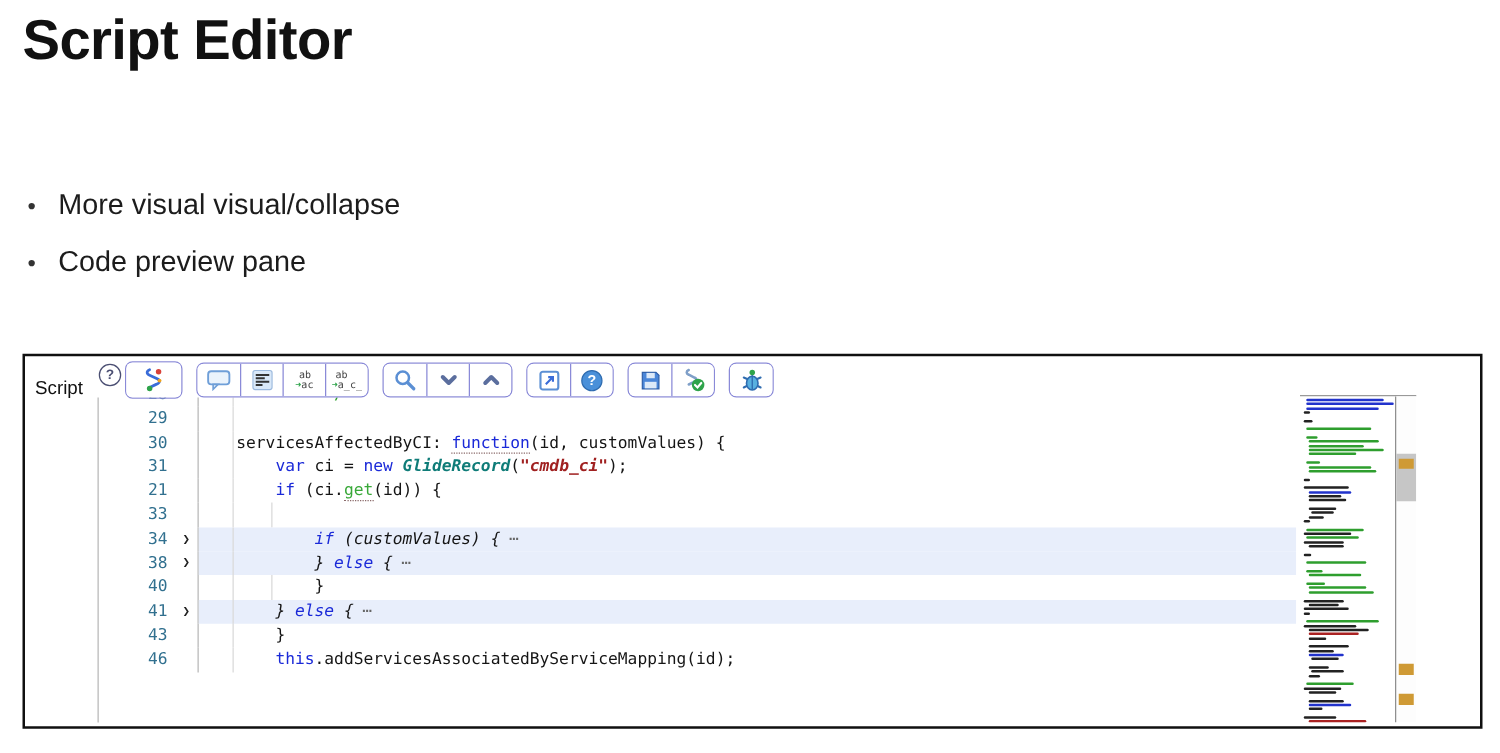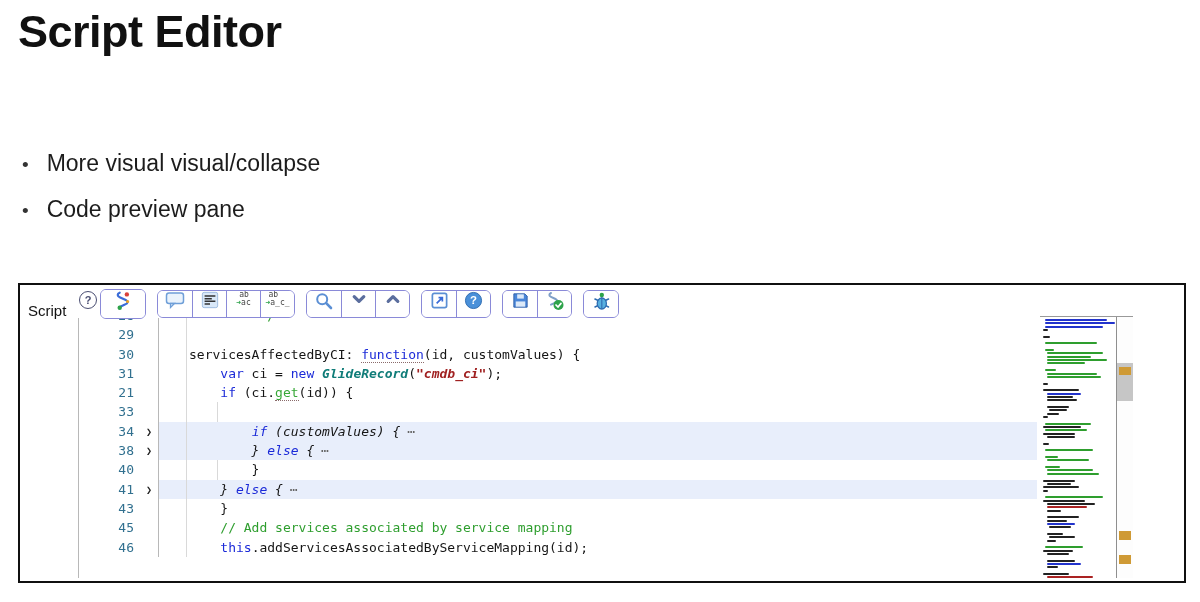--- a/index.html
+++ b/index.html
@@ -14,21 +14,21 @@
 
   
   .panel { position:absolute; left:18px; top:283px; width:1168px; height:300px; border:2px solid #101010; background:#fff; }
   .script-label { position:absolute; left:8px; top:17px; font-size:15px; color:#111; }
   .ctx-help { position:absolute; left:59px; top:6px; width:18px; height:18px; border:1.6px solid #4a4e72; border-radius:50%;
               color:#4a4e72; font-size:11px; font-weight:bold; display:flex; align-items:center; justify-content:center; background:#fff; z-index:5; }
 
   
   .toolbar { position:absolute; left:80px; top:4px; display:flex; align-items:center; gap:11px; z-index:4; }
   .tb-group { display:flex; border:1.4px solid var(--tb); border-radius:6px; background:#fff; overflow:hidden; }
-  .tb-btn { width:34px; height:26px; display:flex; justify-content:center; background:#fff; border:none; cursor:pointer; }
+  .tb-btn { width:34px; height:26px; display:flex; align-items:center; justify-content:center; background:#fff; border:none; cursor:pointer; }
   .tb-group .tb-btn + .tb-btn { border-left:1px solid var(--tb); }
   .tb-group.toggle .tb-btn { width:44px; height:28px; }
   .tb-btn svg { display:block; }
   .rep { display:flex; flex-direction:column; align-items:flex-start; line-height:8px; font-family:"DejaVu Sans Mono",monospace; }
   .rep .t { font-size:8px; color:#444; padding-left:3px; }
   .rep .b { font-size:8px; color:#444; }
   .rep .ga { color:#2ea34a; font-weight:bold; }
 
   
   .editor { position:absolute; left:58px; top:33px; width:959px; height:260px; overflow:hidden;
@@ -207,21 +207,20 @@
         <div class="code-row"><div class="gutter"><span class="ln">29</span><span class="fold"></span></div><div class="row-body"></div></div>
         <div class="code-row"><div class="gutter"><span class="ln">30</span><span class="fold"></span></div><div class="row-body"><span class="tok-p">servicesAffectedByCI: </span><span class="tok-k tok-u">function</span><span class="tok-p">(id, customValues) {</span></div></div>
         <div class="code-row"><div class="gutter"><span class="ln">31</span><span class="fold"></span></div><div class="row-body"><span class="tok-p">    </span><span class="tok-k">var</span><span class="tok-p"> ci = </span><span class="tok-k">new</span><span class="tok-p"> </span><span class="tok-c">GlideRecord</span><span class="tok-p">(</span><span class="tok-s">"cmdb_ci"</span><span class="tok-p">);</span></div></div>
         <div class="code-row"><div class="gutter"><span class="ln">21</span><span class="fold"></span></div><div class="row-body"><span class="tok-p">    </span><span class="tok-k">if</span><span class="tok-p"> (ci.</span><span class="tok-g tok-u">get</span><span class="tok-p">(id)) {</span></div></div>
         <div class="code-row"><div class="gutter"><span class="ln">33</span><span class="fold"></span></div><div class="row-body g4"></div></div>
         <div class="code-row"><div class="gutter"><span class="ln">34</span><span class="fold">❯</span></div><div class="row-body hl"><span class="tok-p">        </span><span class="tok-k">if</span><span class="tok-p"> (customValues) {</span><span class="tok-e"> ⋯</span></div></div>
         <div class="code-row"><div class="gutter"><span class="ln">38</span><span class="fold">❯</span></div><div class="row-body hl"><span class="tok-p">        } </span><span class="tok-k">else</span><span class="tok-p"> {</span><span class="tok-e"> ⋯</span></div></div>
         <div class="code-row"><div class="gutter"><span class="ln">40</span><span class="fold"></span></div><div class="row-body g4"><span class="tok-p">        }</span></div></div>
         <div class="code-row"><div class="gutter"><span class="ln">41</span><span class="fold">❯</span></div><div class="row-body hl"><span class="tok-p">    } </span><span class="tok-k">else</span><span class="tok-p"> {</span><span class="tok-e"> ⋯</span></div></div>
         <div class="code-row"><div class="gutter"><span class="ln">43</span><span class="fold"></span></div><div class="row-body"><span class="tok-p">    }</span></div></div>
-        <div class="code-row"><div class="gutter"><span class="ln">45</span><span class="fold"></span></div><div class="row-body"><span class="tok-p">    </span><span class="tok-m">// Add services associated by service mapping</span></div></div>
         <div class="code-row"><div class="gutter"><span class="ln">46</span><span class="fold"></span></div><div class="row-body"><span class="tok-p">    </span><span class="tok-k">this</span><span class="tok-p">.addServicesAssociatedByServiceMapping(id);</span></div></div>
       </div>
   </div>
 
   <div class="minimap">
     <div class="mm-content">
         <div class="mm-line" style="margin-left: 5px; width: 62px; background: rgb(34, 51, 204);"></div>
         <div class="mm-line" style="margin-left: 5px; width: 70px; background: rgb(34, 51, 204);"></div>
         <div class="mm-line" style="margin-left: 5px; width: 58px; background: rgb(34, 51, 204);"></div>
         <div class="mm-line" style="margin-left: 3px; width: 5px; background: rgb(34, 34, 34);"></div>

